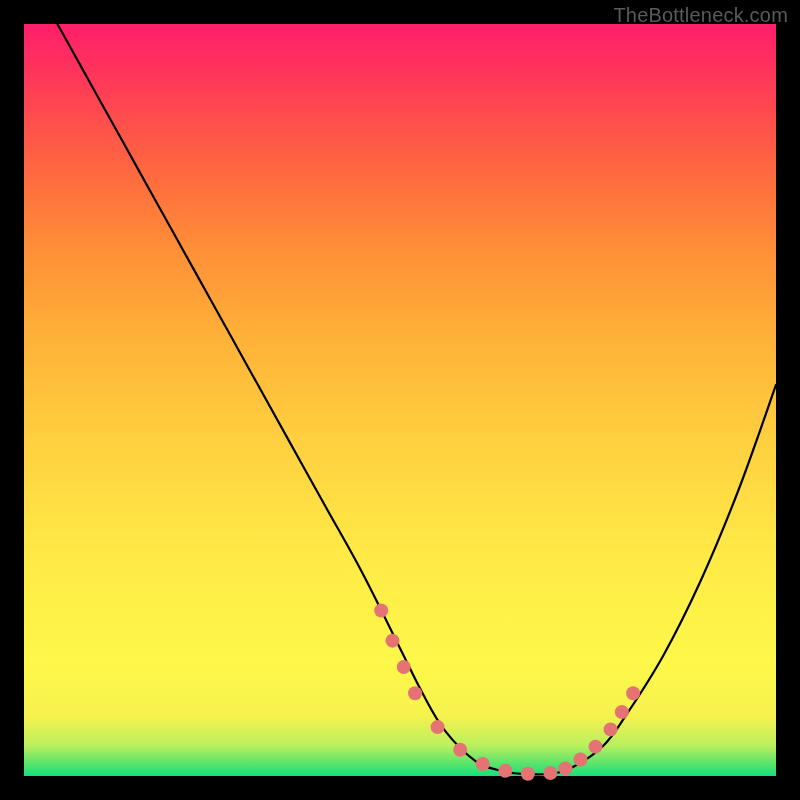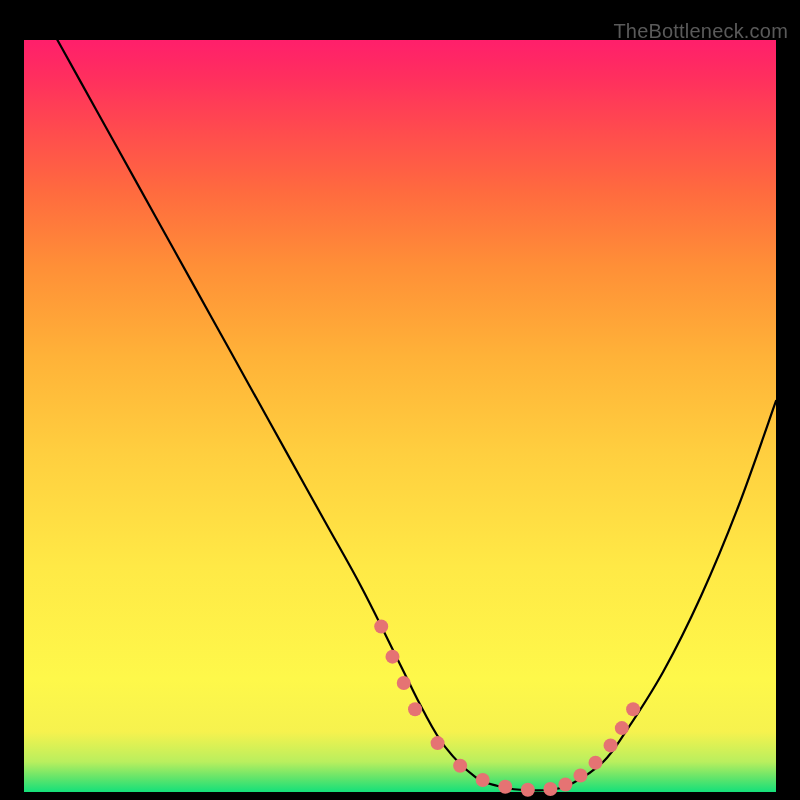--- a/index.html
+++ b/index.html
@@ -11,21 +11,20 @@
     overflow: hidden;
     font-family: Arial, Helvetica, sans-serif;
   }
   .frame {
     position: absolute;
     left: 0;
     top: 0;
     width: 800px;
     height: 593px;
     background: #000;
-    margin-top: 16px;
   }
   .plot-area {
     position: absolute;
     left: 24px;
     top: 24px;
     width: 752px;
     height: 752px;
     
     background: linear-gradient(
       to top,

